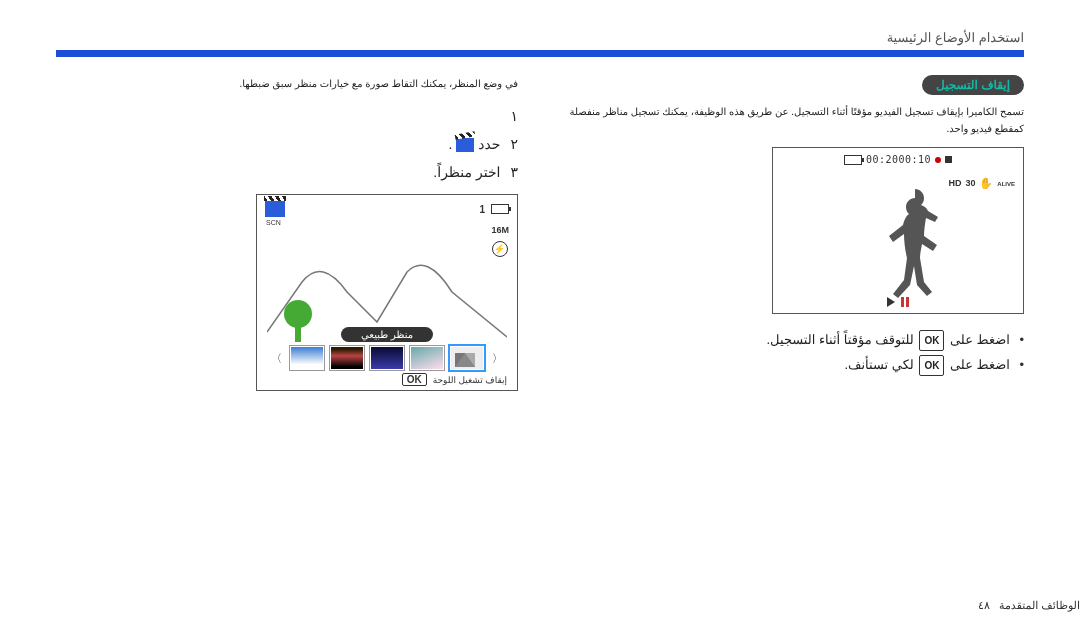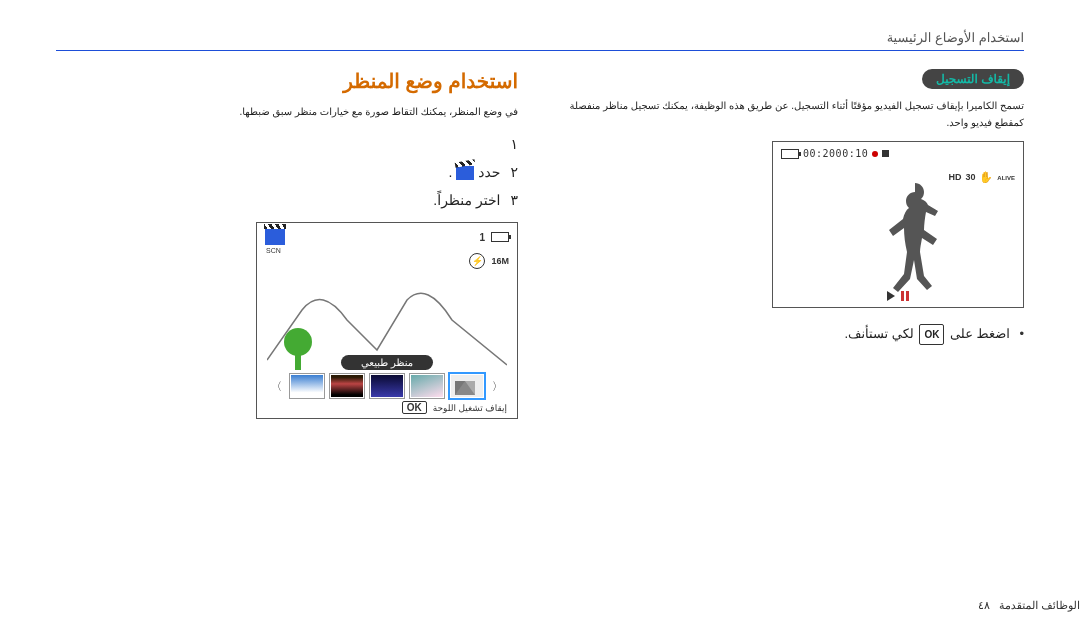--- a/index.html
+++ b/index.html
@@ -12,21 +12,21 @@
     height: 630px;
     box-sizing: border-box;
     position: relative;
   }
   .page {
     box-sizing: border-box;
     padding: 28px 56px 0 56px;
     direction: rtl;
   }
   .header-line {
-    border-bottom: 1px solid #1d4ed8;
+    border-bottom: 7px solid #1d4ed8;
     padding-bottom: 4px;
     margin-bottom: 18px;
   }
   .header-title {
     font-size: 13px;
     color: #555;
   }
   .cols {
     display: flex;
     flex-direction: row;
@@ -59,21 +59,21 @@
     margin: 10px 0 14px 0;
     position: relative;
     background: #fff;
     overflow: hidden;
   }
   .vp-topbar {
     position: absolute;
     top: 6px; right: 8px; left: 8px;
     display: flex;
     align-items: center;
-    justify-content: flex-start;
+    justify-content: center;
     font-size: 9px;
     color: #333;
     direction: ltr;
   }
   .vp-topbar .left-ic, .vp-topbar .right-ic {
     display:flex; align-items:center; gap:4px;
     letter-spacing:0.5px;
     font-family: monospace, Arial;
     font-size:10px;
   }
@@ -154,21 +154,21 @@
   }
   .scn-label {
     position:absolute; top:24px; left:9px; font-size:7px; color:#333; direction:ltr;
   }
   .sp-right-ic {
     display:flex; gap:6px; align-items:center;
   }
   .counter { font-size:10px; font-family: Arial; color:#333; font-weight:bold;}
   .sp-side {
     position:absolute; top:30px; right:8px;
-    display:flex; flex-direction:row; gap:6px; align-items:center;text-align:center;
+    display:flex; flex-direction:column; gap:6px; align-items:center;text-align:center;
   }
   .sp-side span { font-size:9px; font-weight:bold; color:#333; font-family:Arial;}
   .flash-ic {
     width:14px; height:14px; border:1.5px solid #333; border-radius:50%;
     display:flex; align-items:center; justify-content:center;
   }
   .flash-ic::after { content:"⚡"; font-size:9px; line-height:1;}
   .mountains {
     position:absolute; bottom:48px; left:10px; right:10px; height:90px;
     overflow:hidden;
@@ -251,27 +251,31 @@
               <i></i>
             </span>
           <span class="play-tri"></span>
         </div>
       </div>
 
       <ul class="bullets">
         <li>
           <span>اضغط على</span>
           <span class="okbox">OK</span>
+          <span>للتوقف مؤقتاً أثناء التسجيل.</span>
+        </li>
+        <li>
+          <span>اضغط على</span>
+          <span class="okbox">OK</span>
           <span>لكي تستأنف.</span>
         </li>
       </ul>
     </div>
 
     <div class="col">
-      <h2 class="h-orange">استخدام وضع المنظر</h2>
       <p class="para">في وضع المنظر، يمكنك التقاط صورة مع خيارات منظر سبق ضبطها.</p>
 
       <ul class="steps">
         <li>
           <span class="num">١</span>
         </li>
         <li>
           <span class="num">٢</span>
           <span>
             <span>حدد</span>

